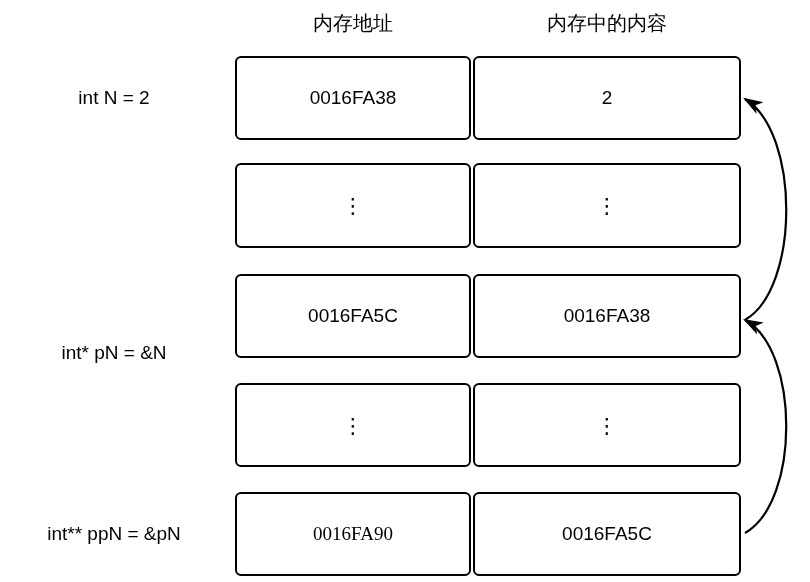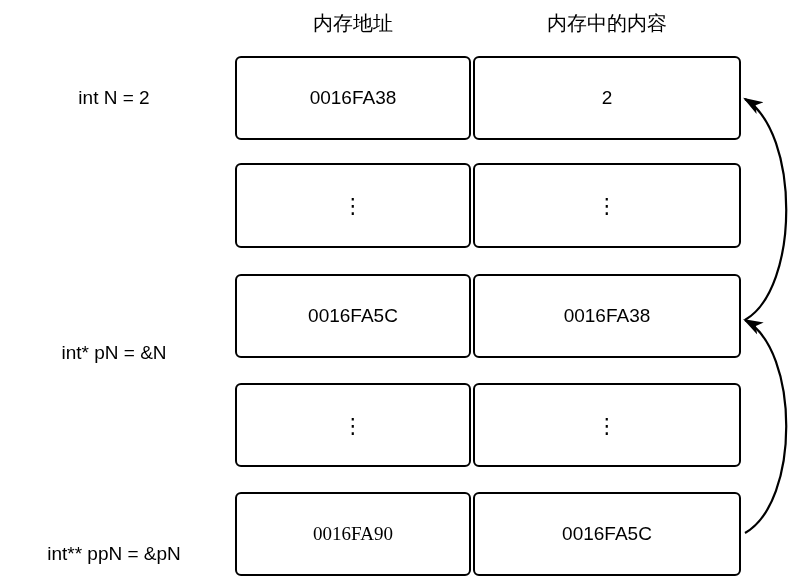--- a/index.html
+++ b/index.html
@@ -100,21 +100,21 @@
   <div class="cell value" style="top:274px; height:84px;">0016FA38</div>
 
   <div class="row-label" style="top:410px;"></div>
   <div class="cell addr" style="top:383px; height:84px;">
     <span class="ellipsis">⋮</span>
   </div>
   <div class="cell value" style="top:383px; height:84px;">
     <span class="ellipsis">⋮</span>
   </div>
 
-  <div class="row-label" style="top:519px;margin-top:20px;">int** ppN = &amp;pN</div>
+  <div class="row-label" style="top:519px;">int** ppN = &amp;pN</div>
   <div class="cell addr" style="top:492px; height:84px;font-family:Liberation Serif, serif;">0016FA90</div>
   <div class="cell value" style="top:492px; height:84px;">0016FA5C</div>
 
   <svg id="arrow-layer" viewBox="0 0 810 582">
     <defs>
       <marker id="arrowhead" markerWidth="9" markerHeight="9" refX="8" refY="4.5" orient="auto" markerUnits="strokeWidth">
         <path d="M 9 4.5 L 0 1.4 L 2.4 4.5 L 0 7.6 Z" fill="#000000"></path>
       </marker>
     </defs>
 

